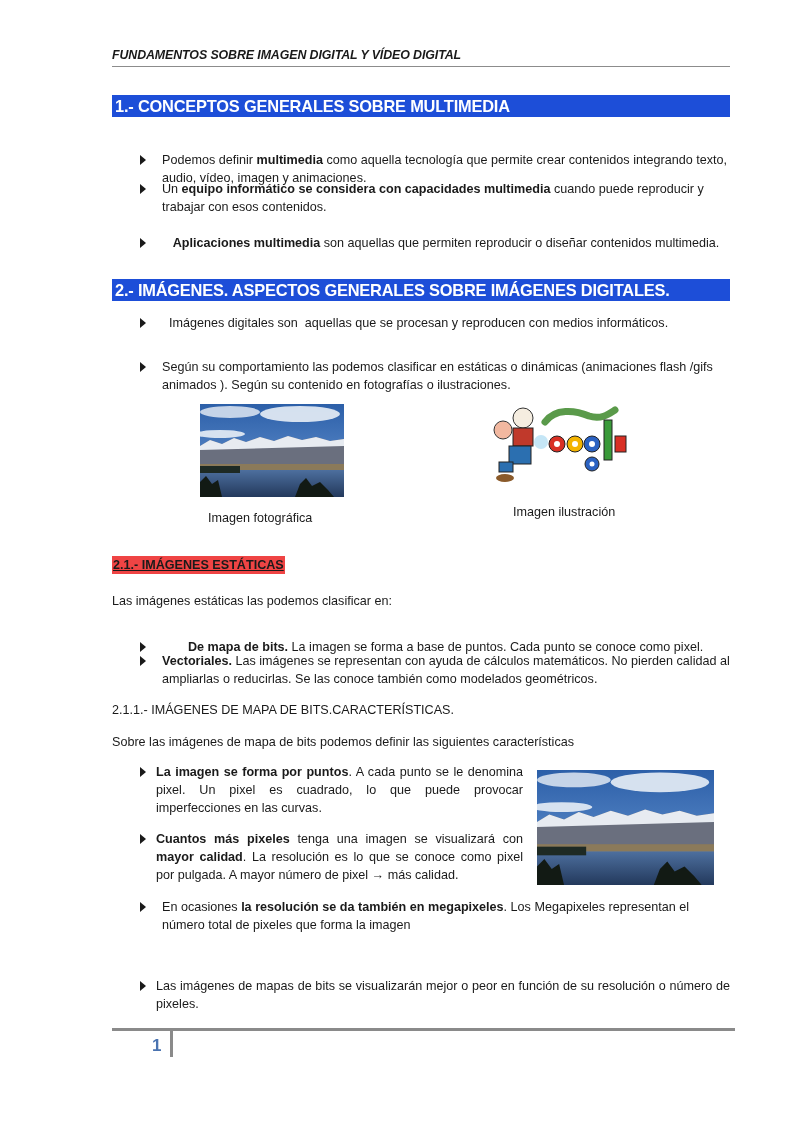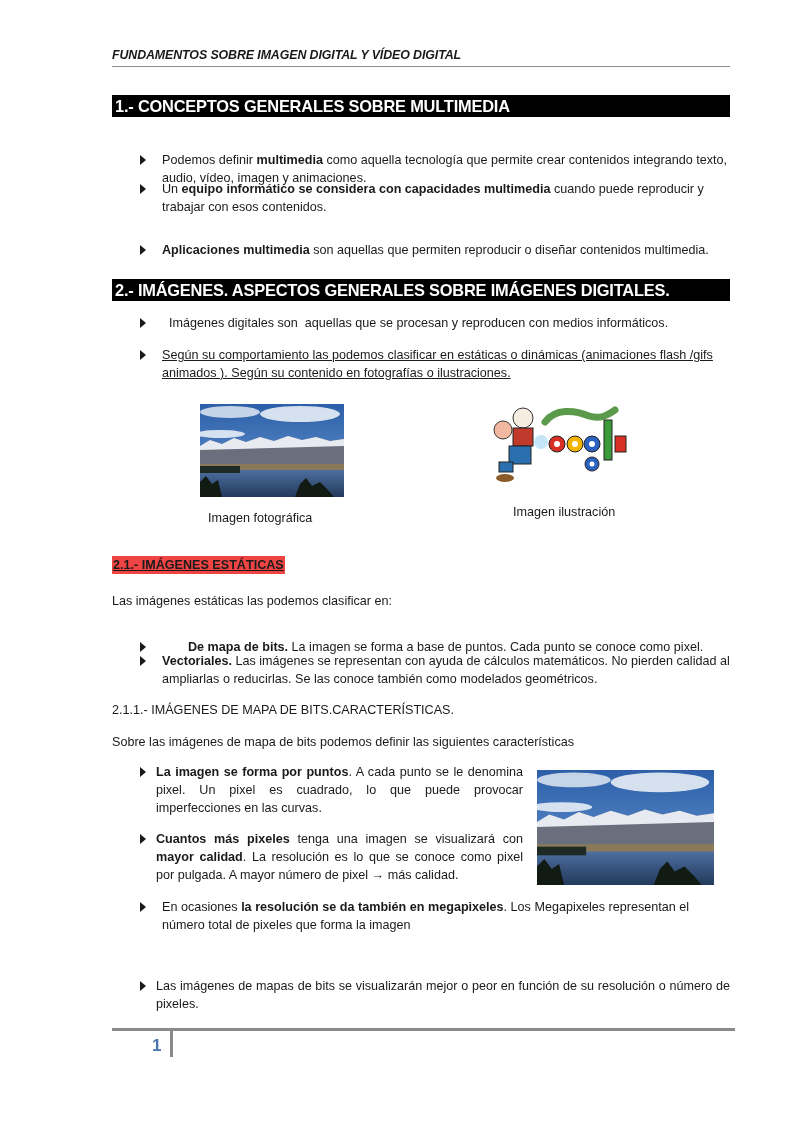--- a/index.html
+++ b/index.html
@@ -1,21 +1,21 @@
 <!DOCTYPE html>
 <html><head>
 <meta charset="utf-8">
 <style>
   html, body { margin: 0; padding: 0; background: #ffffff; }
   body { width: 793px; height: 1122px; position: relative; overflow: hidden;
          font-family: "Liberation Sans", sans-serif; color: #1a1a1a; font-size: 12.6px; }
   .page-header { position: absolute; left: 112px; top: 48px; width: 618px; 
                  font-style: italic; font-weight: bold; font-size: 12.4px; letter-spacing: -0.1px; }
   .header-rule { position: absolute; left: 112px; top: 66px; width: 618px; height: 1px; background: #8c8c8c; }
-  .section-bar { position: absolute; left: 112px; width: 618px; height: 22px; background: #000000; color: #fff;
+  .section-bar { position: absolute; left: 112px; width: 618px; height: 22px; background: #1d4ed8; color: #fff;
                  font-weight: bold; font-size: 16.4px; line-height: 22px; padding-left: 3px; box-sizing: border-box;
                  letter-spacing: -0.2px; white-space: nowrap; }
   .bullet { position: absolute; left: 140px; width: 590px; line-height: 18px; }
   .bullet .tri { position: absolute; left: 0; top: 4px; width: 0; height: 0;
                  border-top: 5px solid transparent; border-bottom: 5px solid transparent; border-left: 6px solid #1a1a1a; }
   .bullet .txt { display: block; margin-left: 22px; }
   .bullet .txt b { font-weight: bold; }
   .justify .txt { text-align: justify; margin-left: 16px; }
   .photo { position: absolute; overflow: hidden; }
   .caption { position: absolute; font-size: 12.6px; }
@@ -36,32 +36,32 @@
 <div class="section-bar" style="top:95px;">1.- CONCEPTOS GENERALES SOBRE MULTIMEDIA</div>
 
 <div class="bullet" style="top:131px;margin-top:20px;">
   <span class="tri"></span>
   <span class="txt"><span>Podemos definir </span><b>multimedia</b><span> como aquella tecnología  que permite crear contenidos integrando texto, audio, vídeo, imagen y animaciones.</span></span>
 </div>
 <div class="bullet" style="top:180px;">
   <span class="tri"></span>
   <span class="txt"><span>Un </span><b>equipo informático se considera con capacidades multimedia</b><span> cuando puede reproducir y trabajar con esos contenidos.</span></span>
 </div>
-<div class="bullet" style="top:241px;">
+<div class="bullet" style="top:234px;text-align:center;">
   <span class="tri"></span>
   <span class="txt"><span></span><b>Aplicaciones multimedia</b><span> son aquellas que permiten reproducir o diseñar contenidos multimedia.</span></span>
 </div>
 
 <div class="section-bar" style="top:279px;">2.- IMÁGENES. ASPECTOS GENERALES SOBRE IMÁGENES DIGITALES.</div>
 
 <div class="bullet" style="top:314px;">
   <span class="tri"></span>
   <span class="txt" style="white-space:pre;">  Imágenes digitales son  aquellas que se procesan y reproducen con medios informáticos.</span>
 </div>
-<div class="bullet" style="top:346px;text-decoration:underline;">
+<div class="bullet" style="top:358px;">
   <span class="tri"></span>
   <span class="txt">Según su comportamiento las podemos clasificar en estáticas o dinámicas (animaciones flash /gifs animados ).  Según su contenido en fotografías o ilustraciones.</span>
 </div>
 
 <div class="photo" style="left:200px; top:404px; width:144px; height:93px;">
   <svg width="144" height="93" viewBox="0 0 144 93" preserveAspectRatio="none">
     <defs>
       <linearGradient id="sky1" x1="0" y1="0" x2="0" y2="1">
         <stop offset="0" stop-color="#2c5fa8"></stop>
           <stop offset="1" stop-color="#6d9bd6"></stop>

